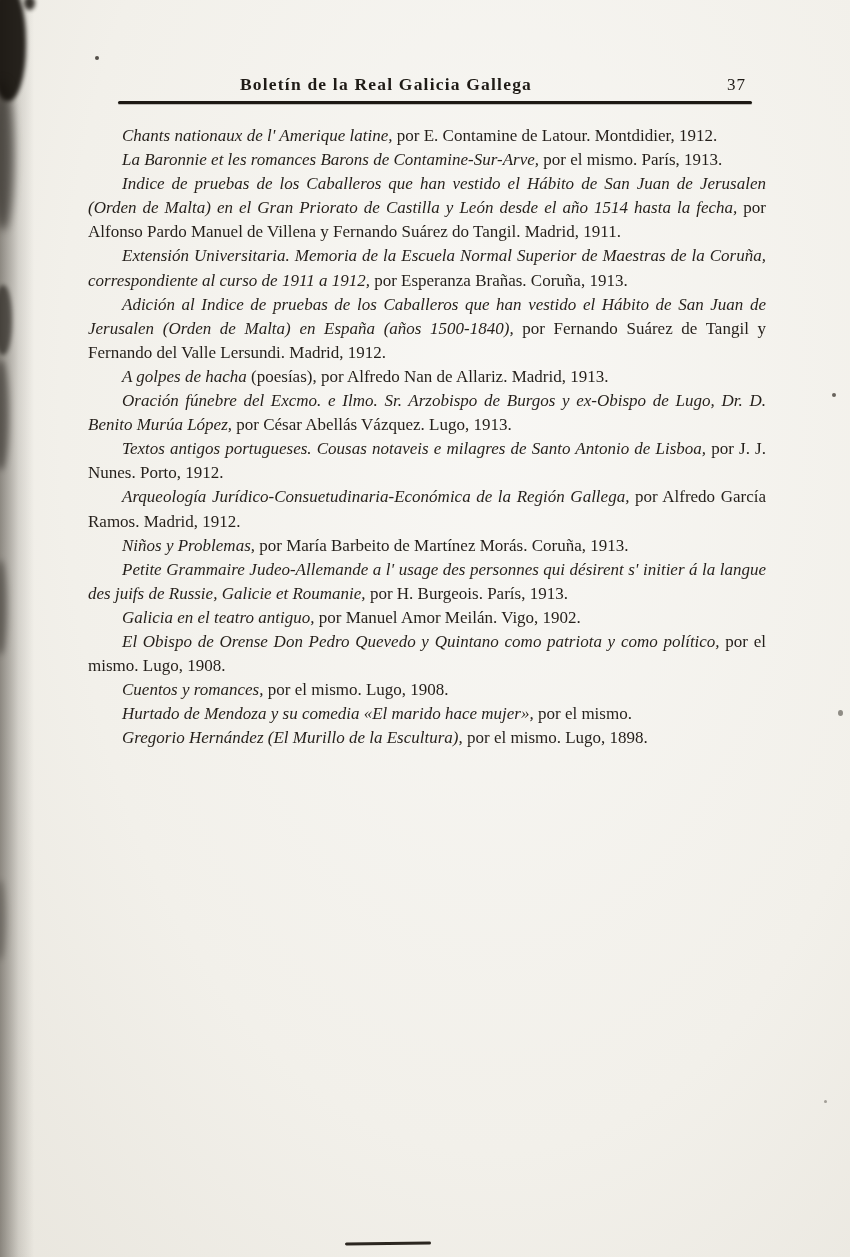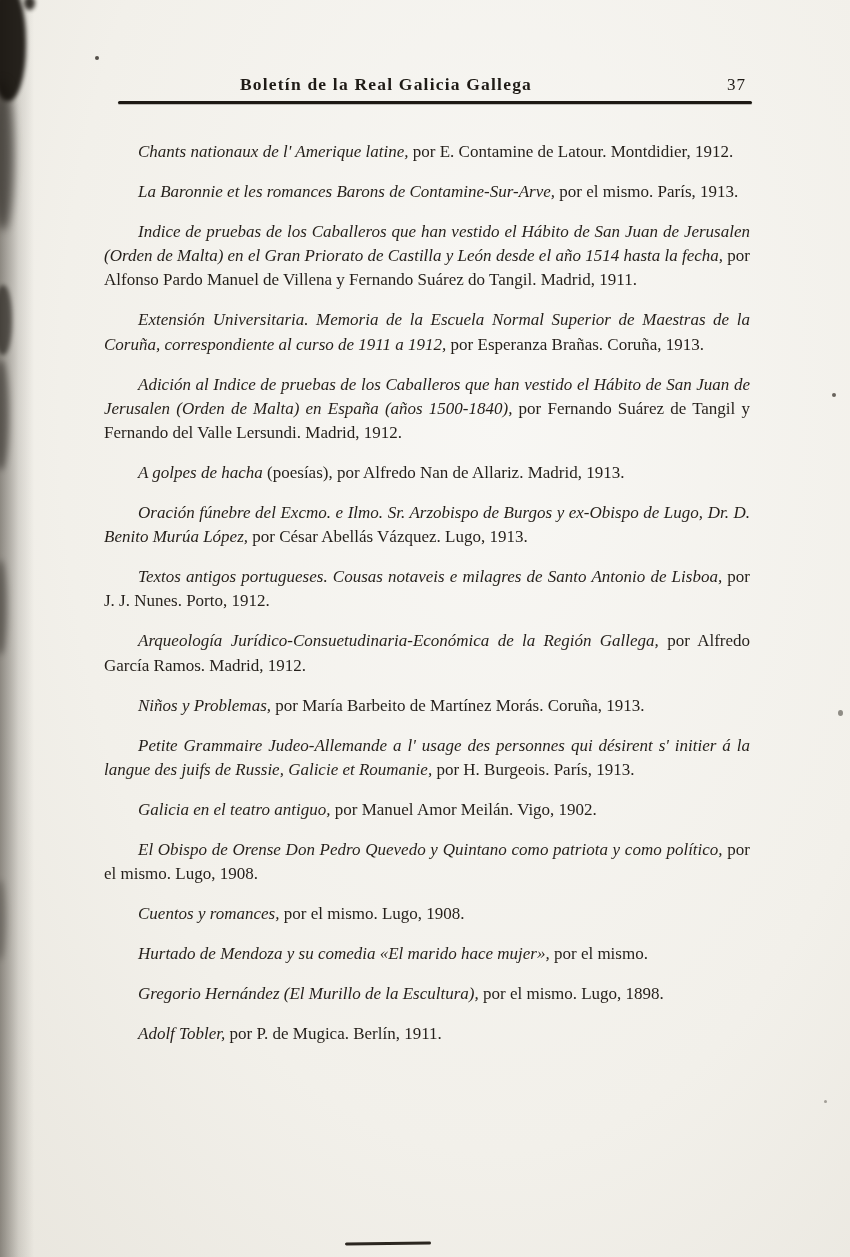--- a/index.html
+++ b/index.html
@@ -21,21 +21,21 @@
     font-weight:bold;font-size:17.5px;letter-spacing:1.2px;color:#1f1b16;
     transform:translateX(-40px);white-space:nowrap;
   }
   .page-number{position:absolute;right:18px;top:1px;font-size:17px;color:#1f1b16;letter-spacing:1px;}
   .header-rule{position:absolute;left:118px;top:101px;width:634px;height:3px;background:#1d1914;border-radius:2px;box-shadow:0 1px 0 rgba(29,25,20,.25);}
   
   .text-block{
     position:absolute;left:88px;top:124px;width:678px;
     font-size:17px;line-height:24.1px;text-align:justify;
   }
-  .entry{margin:16px;text-indent:34px;}
+  .entry{margin:0;text-indent:34px;}
   .it{font-style:italic;}
   .rm{font-style:normal;}
   
   .bottom-mark{position:absolute;left:345px;top:1242px;width:86px;height:3px;background:#2b2620;transform:rotate(-.6deg);border-radius:2px;}
 </style>
 </head>
 <body>
 
 <div class="page">
 
@@ -68,18 +68,17 @@
       <p class="entry"><span class="it">Oración fúnebre del Excmo. e Ilmo. Sr. Arzobispo de Burgos y ex-Obispo de Lugo, Dr. D. Benito Murúa López,</span><span class="rm"> por César Abellás Vázquez.  Lugo, 1913.</span></p>
       <p class="entry"><span class="it">Textos antigos portugueses. Cousas notaveis e milagres de Santo Antonio de Lisboa,</span><span class="rm"> por J. J. Nunes.  Porto, 1912.</span></p>
       <p class="entry"><span class="it">Arqueología Jurídico-Consuetudinaria-Económica de la Región Gallega,</span><span class="rm"> por Alfredo García Ramos.  Madrid, 1912.</span></p>
       <p class="entry"><span class="it">Niños y Problemas,</span><span class="rm"> por María Barbeito de Martínez Morás. Coruña, 1913.</span></p>
       <p class="entry"><span class="it">Petite Grammaire Judeo-Allemande a l' usage des personnes qui désirent s' initier á la langue des juifs de Russie, Galicie et Roumanie,</span><span class="rm"> por H. Burgeois.  París, 1913.</span></p>
       <p class="entry"><span class="it">Galicia en el teatro antiguo,</span><span class="rm"> por Manuel Amor Meilán.  Vigo, 1902.</span></p>
       <p class="entry"><span class="it">El Obispo de Orense Don Pedro Quevedo y Quintano como patriota y como político,</span><span class="rm"> por el mismo.  Lugo, 1908.</span></p>
       <p class="entry"><span class="it">Cuentos y romances,</span><span class="rm"> por el mismo.  Lugo, 1908.</span></p>
       <p class="entry"><span class="it">Hurtado de Mendoza y su comedia «El marido hace mujer»,</span><span class="rm"> por el mismo.</span></p>
       <p class="entry"><span class="it">Gregorio Hernández (El Murillo de la Escultura),</span><span class="rm"> por el mismo.  Lugo, 1898.</span></p>
-      <p class="entry"><span class="it">Adolf Tobler,</span><span class="rm"> por P. de Mugica.  Berlín, 1911.</span></p>
     </div>
 
   <div class="bottom-mark"></div>
 
 </div>
 
 </body></html>

